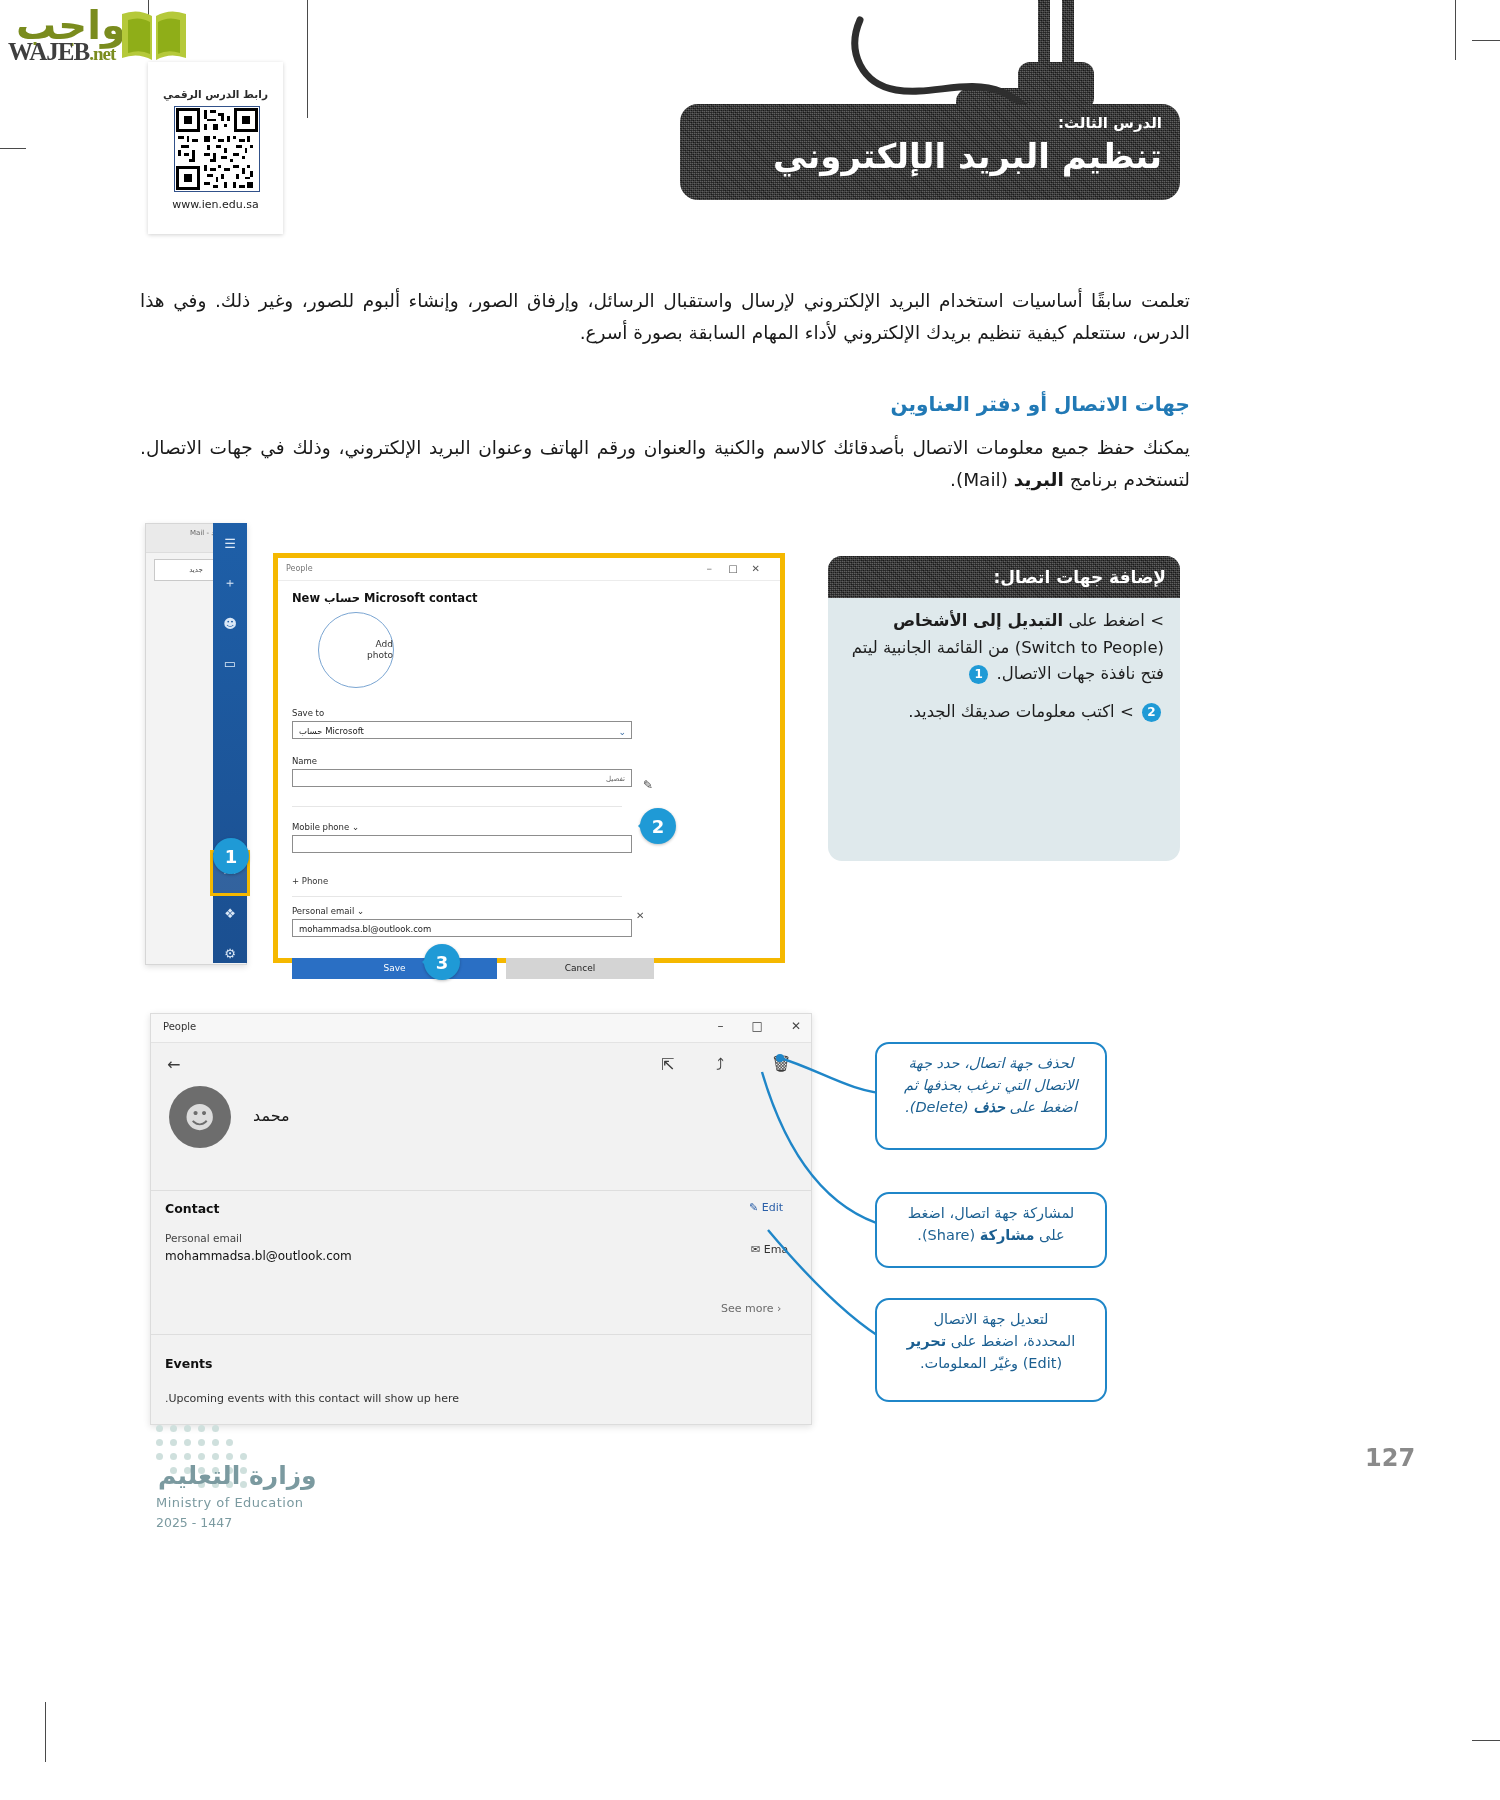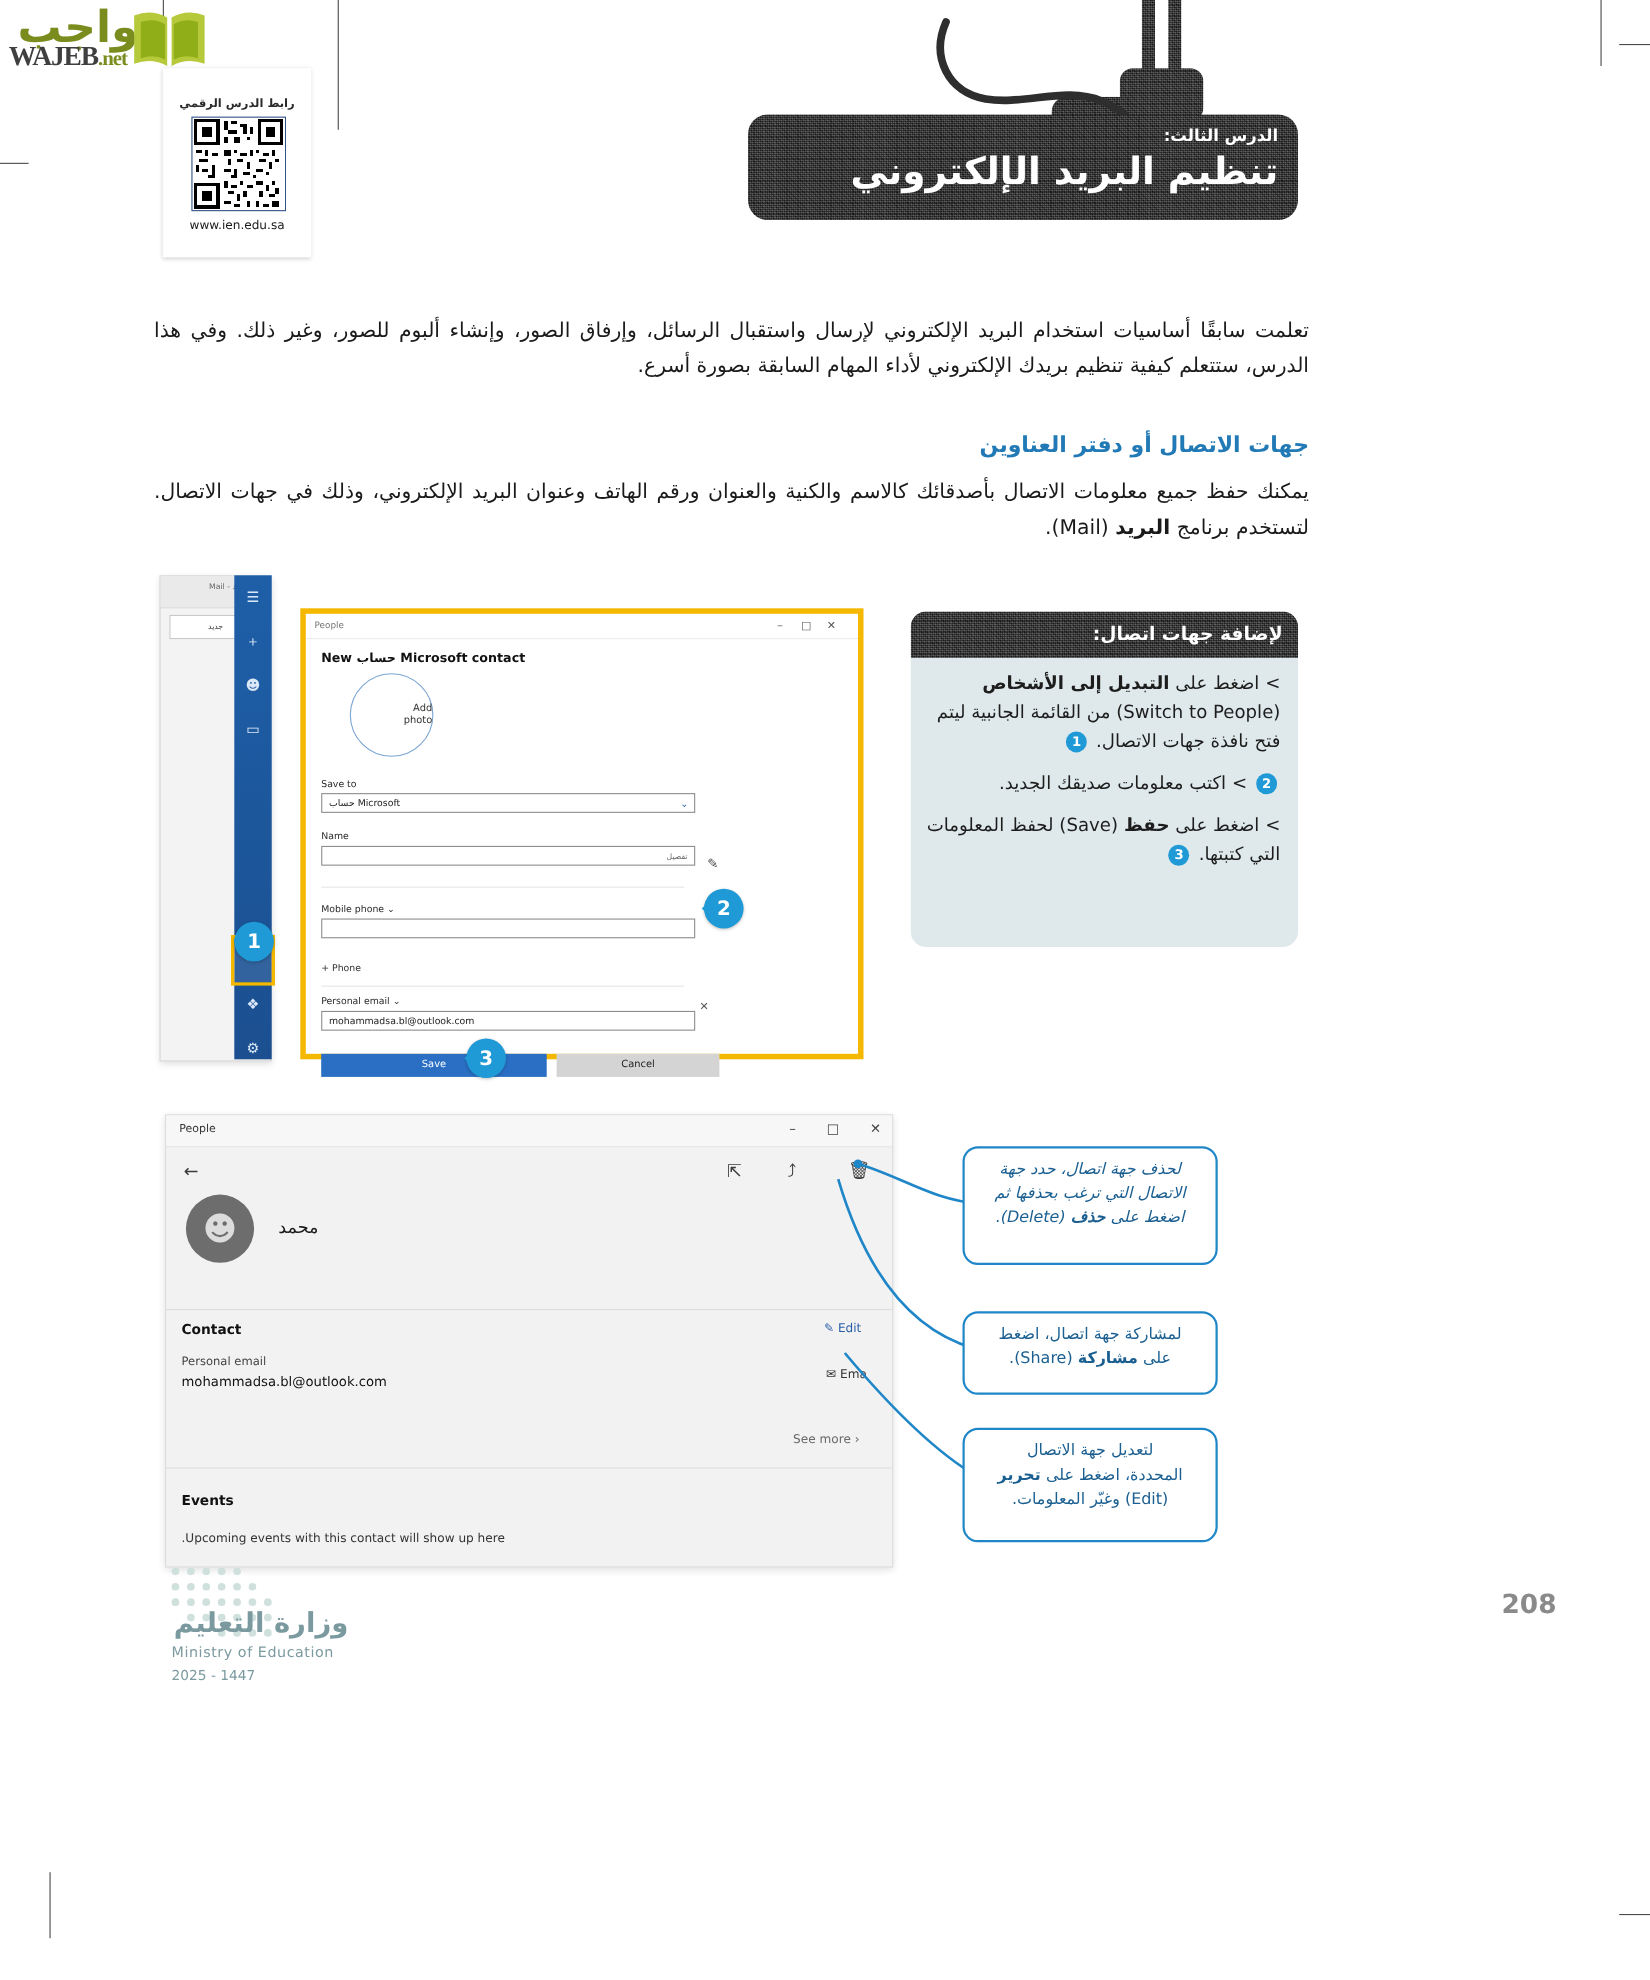--- a/index.html
+++ b/index.html
@@ -355,24 +355,20 @@
   </div>
   <div class="inst-body">
     <p>
       <span>&gt; اضغط على </span><b>التبديل إلى الأشخاص</b><span> (Switch to People) من القائمة الجانبية ليتم فتح نافذة جهات الاتصال.</span>
       <span class="step-dot">1</span>
     </p>
     <p>
       <span class="step-dot">2</span>
       <span>&gt; اكتب معلومات صديقك الجديد.</span>
     </p>
-    <p>
-      <span>&gt; اضغط على </span><b>حفظ</b><span> (Save) لحفظ المعلومات التي كتبتها.</span>
-      <span class="step-dot">3</span>
-    </p>
   </div>
 </div>
 
 <div class="shot1">
 
   <div class="mail-win">
     <div class="mail-titlebar">
       <div class="mail-tb-txt">علبة الوارد - Mail</div>
     </div>
     <div class="mail-newbtn">جديد</div>
@@ -562,13 +558,13 @@
     <div class="dot" style="left:42px;top:58px;"></div>
       <div class="dot" style="left:56px;top:58px;"></div>
     <div class="dot" style="left:70px;top:58px;"></div>
       <div class="dot" style="left:84px;top:58px;"></div>
   </div>
   <div class="moe-ar">وزارة التعليم</div>
   <div class="moe-en">Ministry of Education</div>
   <div class="moe-yr">2025 - 1447</div>
 </div>
 
-<div class="pageno">208</div>
+<div class="pageno">127</div>
 
 </body></html>

